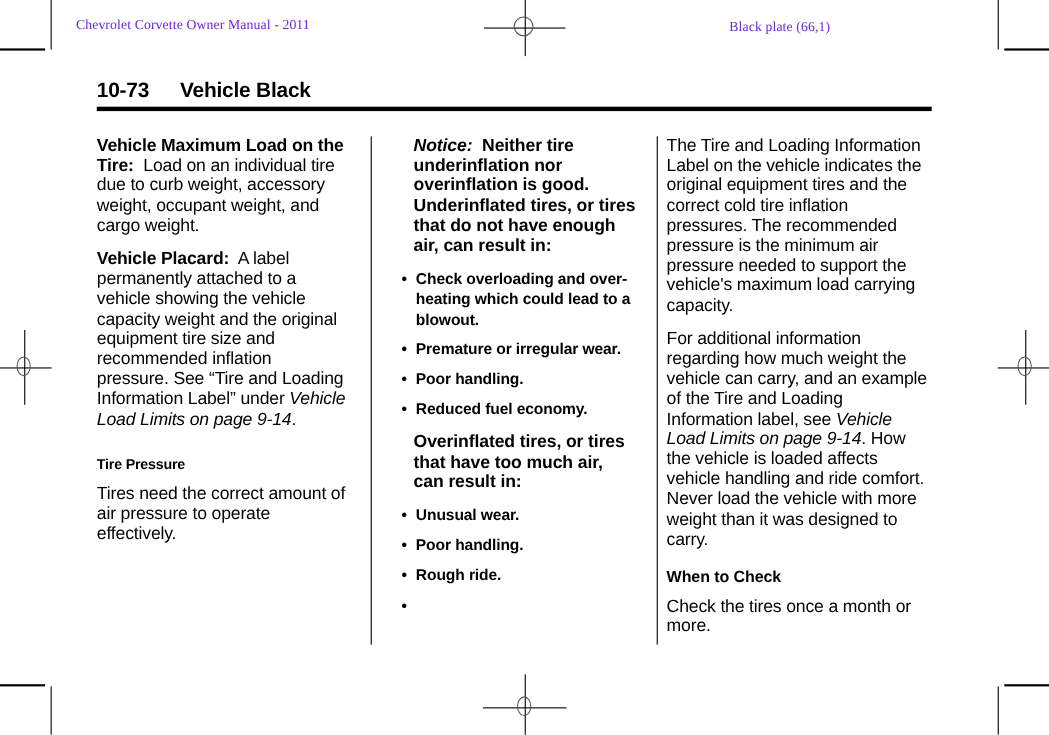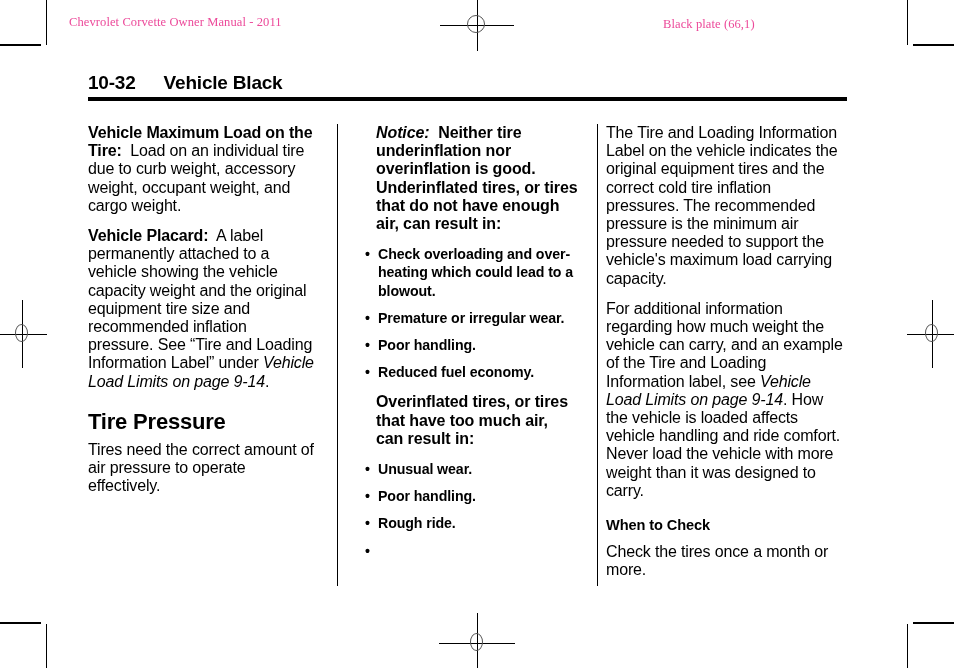--- a/index.html
+++ b/index.html
@@ -54,21 +54,21 @@
     box-sizing: border-box;
   }
   .reg-mark.vtall .reg-v { top: -34px; height: 68px; }
   .reg-mark.narrow .reg-c { left: -7px; width: 13px; }
 
   
   .run-head {
     position: absolute;
     font-family: "Liberation Serif", serif;
     font-size: 12.5px;
-    color: #ec4899;
+    color: #6d28d9;
     white-space: nowrap;
     letter-spacing: 0.1px;
   }
   #manual-title { left: 69px; top: 15px; }
   #black-plate  { left: 663px; top: 17px; }
 
   
   #page-title-block {
     position: absolute;
     left: 88px;
@@ -129,21 +129,21 @@
   .ital { font-style: italic; }
   .bold-ital { font-weight: bold; font-style: italic; }
   p.allbold {
     font-weight: bold;
     letter-spacing: -0.1px;
     margin-left: 20px;
   }
 
   h2.section-head {
     margin: 20px 0 9px 0;
-    font-size: 22px;
+    font-size: 13px;
     font-weight: bold;
     line-height: 21px;
     letter-spacing: -0.2px;
   }
   h3.sub-head {
     margin: 17px 0 9px 0;
     font-size: 14.6px;
     font-weight: bold;
     line-height: 17px;
     letter-spacing: -0.1px;
@@ -202,21 +202,21 @@
   <div class="reg-v" style="top:-30px; height:60px;"></div>
     <div class="reg-h" style="left:-38px; width:76px;"></div>
     <div class="reg-c"></div>
 </div>
 
 <div class="run-head" id="manual-title">Chevrolet Corvette Owner Manual - 2011</div>
 <div class="run-head" id="black-plate">Black plate (66,1)</div>
 
 <div id="page-title-block">
   <div class="titles">
-    <span id="page-number">10-32</span>
+    <span id="page-number">10-73</span>
     <span id="chapter-title">Vehicle Black</span>
   </div>
   <div id="title-rule"></div>
 </div>
 
 <div id="columns">
 
   <div class="col-divider" id="divider-1"></div>
   <div class="col-divider" id="divider-2"></div>
 

